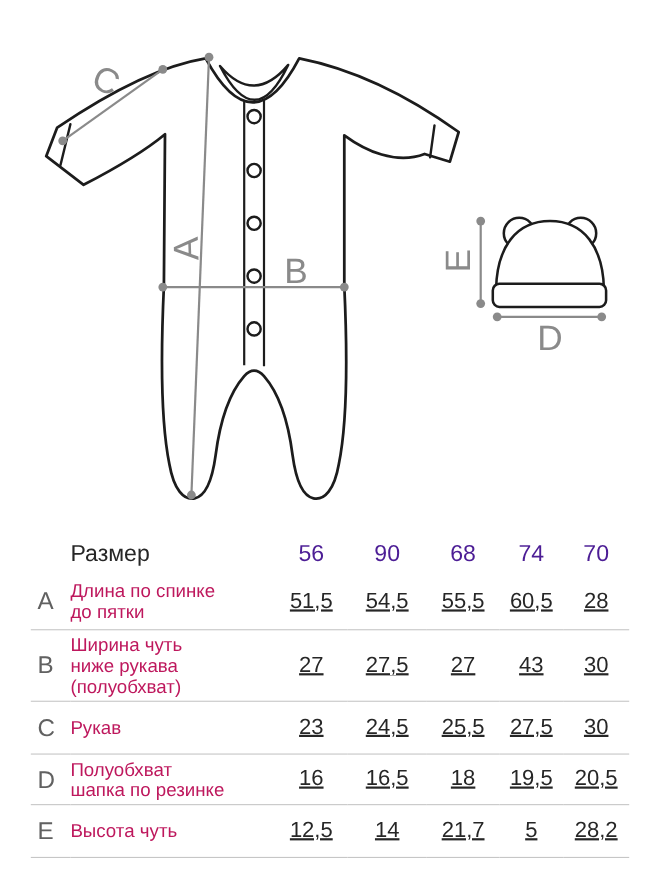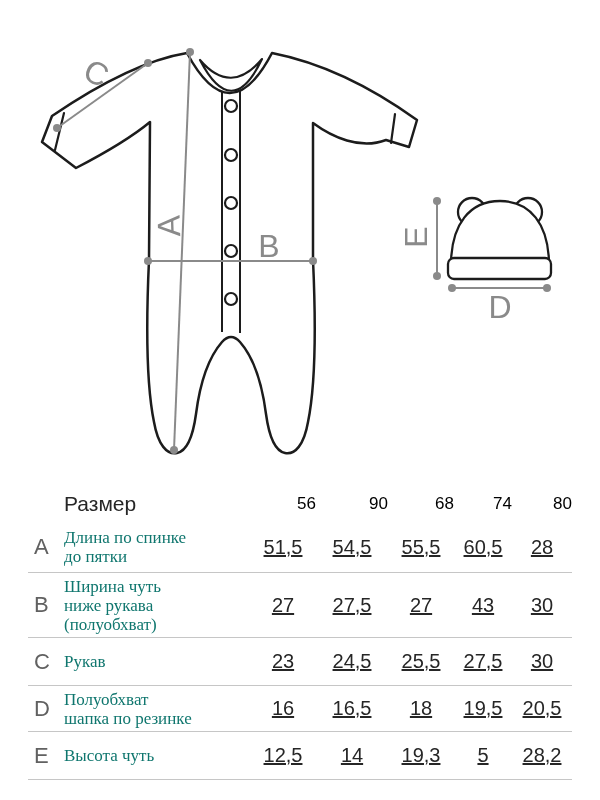--- a/index.html
+++ b/index.html
@@ -4,25 +4,25 @@
 <style>
   html,body{margin:0;padding:0;width:600px;height:800px;background:#ffffff;overflow:hidden;
     font-family:"Liberation Sans", sans-serif;color:#2b2b2b;}
   .stage{position:relative;width:600px;height:800px;background:#fff;}
   .diagram{position:absolute;top:0;left:0;}
   .measure-letter{font-family:"Liberation Sans",sans-serif;font-size:32px;fill:#8a8a8a;}
   .size-table{position:absolute;left:28px;top:486px;width:544px;border-collapse:collapse;table-layout:fixed;}
   .size-table td{padding:0;vertical-align:middle;}
   .size-table tr.data-row td{border-bottom:1px solid #c6c6c6;}
   .letter-cell{font-size:22px;color:#616161;text-align:left;padding-left:6px !important;}
-  .label-cell{font-size:17px;line-height:19px;color:#0f766e;font-family:Liberation Serif, serif;}
+  .label-cell{font-size:17px;line-height:19px;color:#be185d;}
   .label-line{display:block;}
   .value-cell{font-size:20px;text-align:center;color:#262626;text-decoration:underline;}
   .header-label{font-size:21px;color:#262626;}
-  .header-size{font-size:17px;text-align:right;color:#000000;}
+  .header-size{font-size:21px;text-align:center;color:#4c1d95;}
   tr.header-row td{height:36px;vertical-align:middle;}
   tr.row-a td{height:50px;}
   tr.row-b td{height:64px;}
   tr.row-c td{height:47px;}
   tr.row-d td{height:45px;}
   tr.row-e td{height:47px;}
 </style>
 </head>
 <body>
 
@@ -108,21 +108,21 @@
         <col style="width:60px">
     </colgroup>
     <tbody>
       <tr class="header-row">
         <td class="letter-cell"></td>
         <td class="header-label">Размер</td>
         <td class="header-size">56</td>
         <td class="header-size">90</td>
         <td class="header-size">68</td>
         <td class="header-size">74</td>
-        <td class="header-size">80</td>
+        <td class="header-size">70</td>
       </tr>
 
       <tr class="data-row row-a">
         <td class="letter-cell">A</td>
         <td class="label-cell">
           <span class="label-line">Длина по спинке</span>
           <span class="label-line">до пятки</span>
         </td>
         <td class="value-cell">51,5</td>
         <td class="value-cell">54,5</td>
@@ -170,20 +170,20 @@
         <td class="value-cell">20,5</td>
       </tr>
 
       <tr class="data-row row-e">
         <td class="letter-cell">E</td>
         <td class="label-cell">
           <span class="label-line">Высота чуть</span>
         </td>
         <td class="value-cell">12,5</td>
         <td class="value-cell">14</td>
-        <td class="value-cell">19,3</td>
+        <td class="value-cell">21,7</td>
         <td class="value-cell">5</td>
         <td class="value-cell">28,2</td>
       </tr>
     </tbody>
   </table>
 
 </div>
 
 </body></html>

